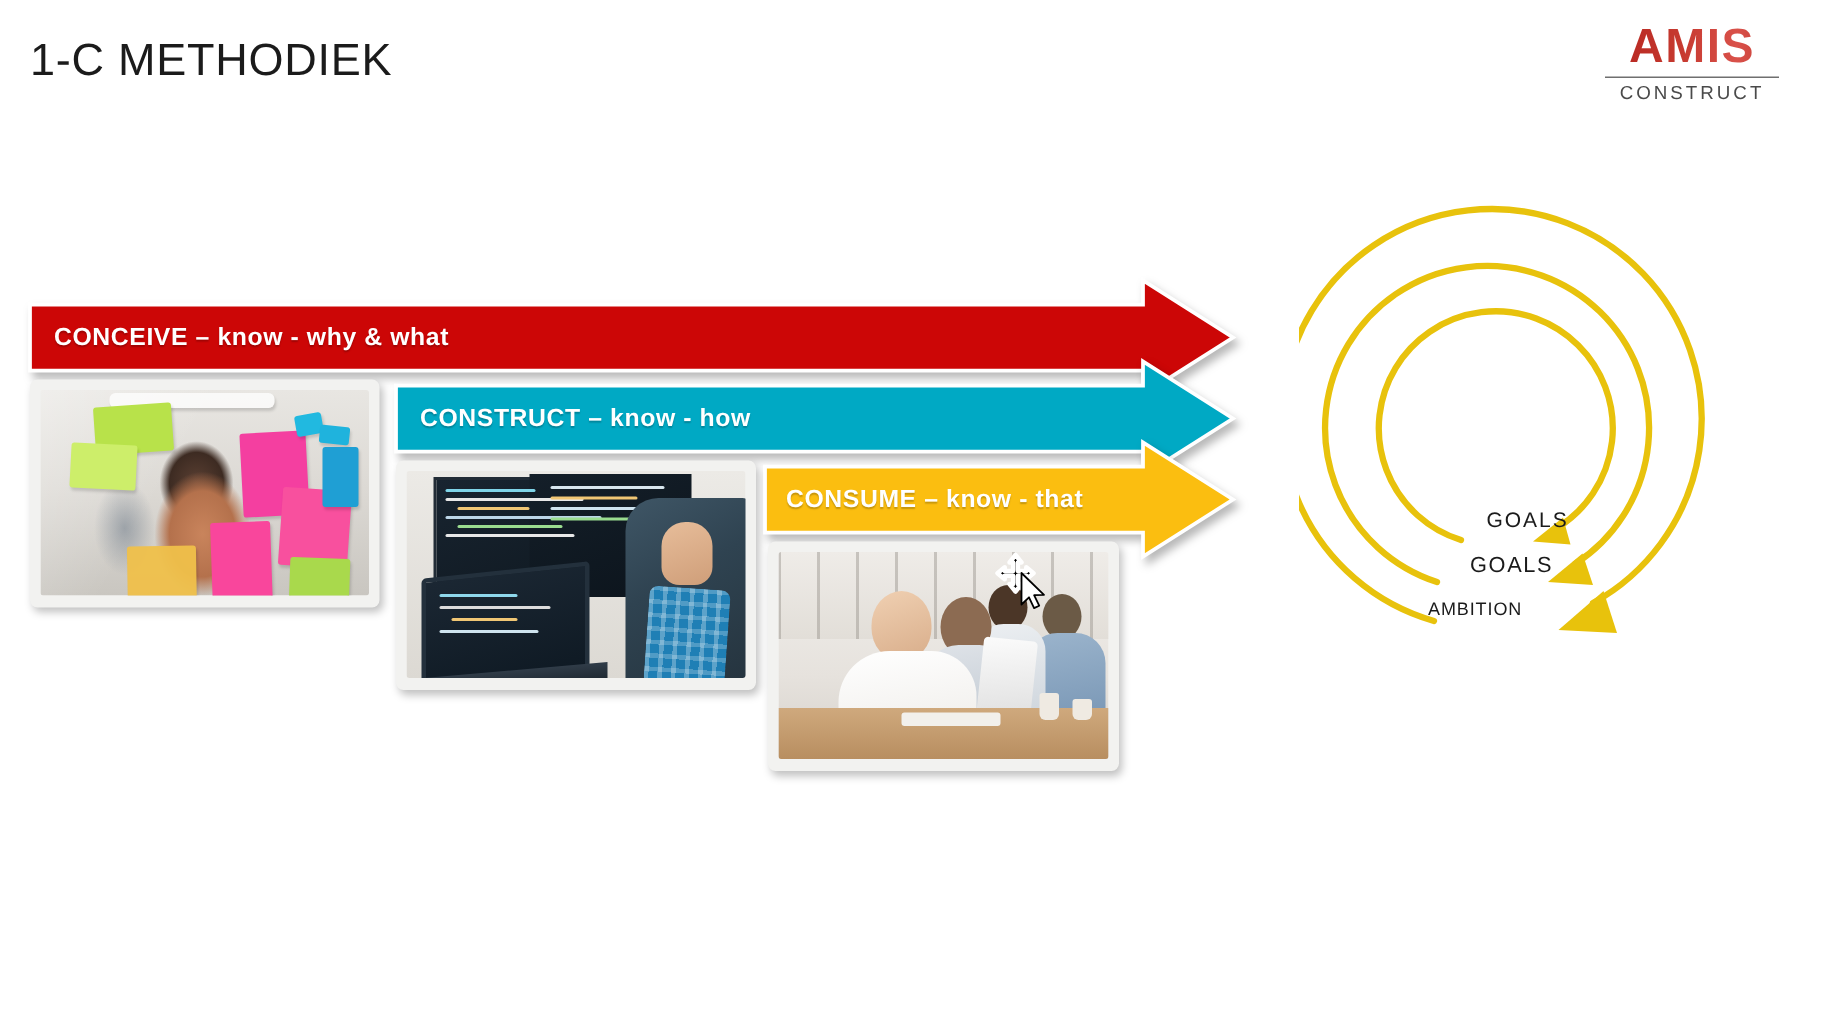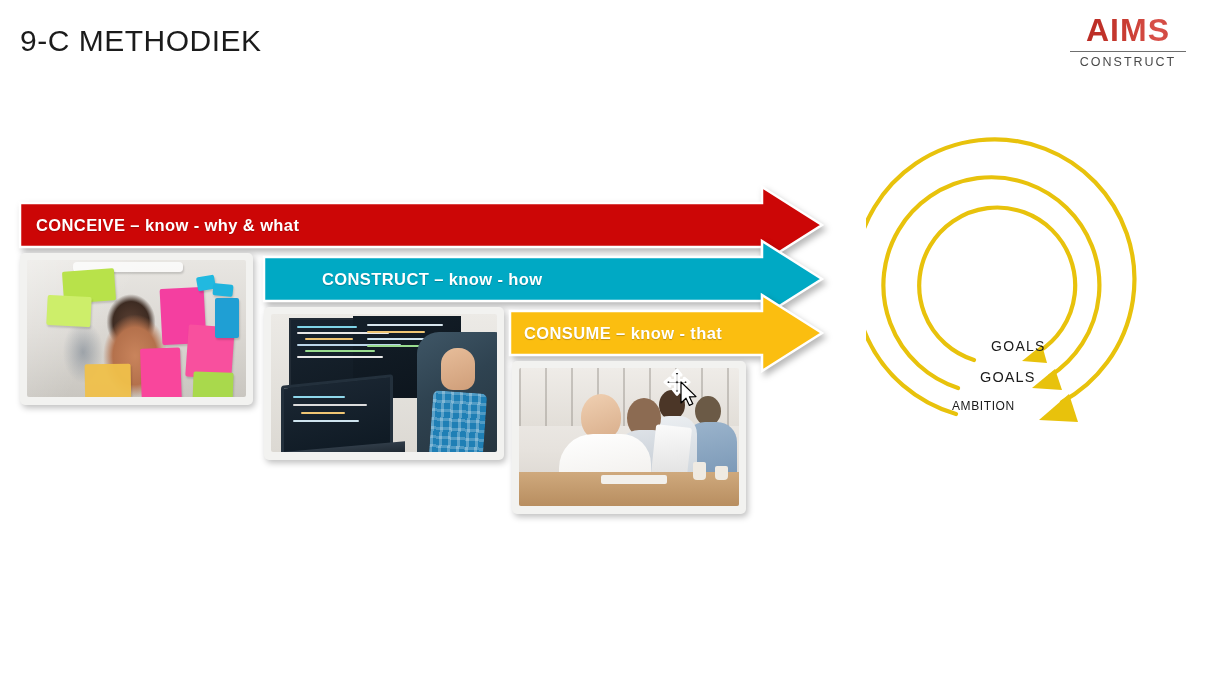--- a/index.html
+++ b/index.html
@@ -44,21 +44,21 @@
     color:#ffffff; font-weight:700; font-size:16.5px; letter-spacing:0.4px;
     white-space:nowrap; text-shadow:0 1px 1px rgba(0,0,0,0.22);
     font-family:"Liberation Sans", sans-serif; pointer-events:none;
   }
 
   #band-conceive  { left:20px;  top:200px; width:802px; }
   #band-construct { left:264px; top:254px; width:558px; }
   #band-consume   { left:510px; top:308px; width:312px;text-decoration:underline; }
 
   #band-conceive  .arrow-label { left:16px; }
-  #band-construct .arrow-label { left:16px;margin-left:42px; }
+  #band-construct .arrow-label { left:16px; }
   #band-consume   .arrow-label { left:14px; }
 
   
   .photo-card {
     position:absolute; background:#f2f2f0;
     border-radius:5px; padding:7px 7px 8px 7px;
     box-shadow:2px 3px 6px rgba(0,0,0,0.25);
   }
   .photo-inner { width:100%; height:100%; border-radius:2px; overflow:hidden; position:relative; }
 
@@ -170,24 +170,24 @@
   }
   #label-goals    { left:125px; top:212px; font-size:14px;   letter-spacing:1.3px; }
   #label-aims     { left:114px; top:243px; font-size:14.5px; letter-spacing:1.1px; }
   #label-ambition { left:86px;  top:273px; font-size:12px;   letter-spacing:0.6px; }
 </style>
 </head>
 <body>
 
 <div class="slide">
 
-  <div class="page-title">9-C METHODIEK</div>
+  <div class="page-title">1-C METHODIEK</div>
 
   <div class="logo">
-    <div class="logo-amis">AIMS</div>
+    <div class="logo-amis">AMIS</div>
     <div class="logo-rule"></div>
     <div class="logo-sub">CONSTRUCT</div>
   </div>
 
   <div class="arrow-band" id="band-conceive">
     <svg viewBox="0 0 802 50" preserveAspectRatio="none" aria-hidden="true">
       <path d="M0,3 L742,3 L742,-13 L802,25 L742,63 L742,47 L0,47 Z" fill="#cc0606" stroke="#ffffff" stroke-width="2.5"></path>
     </svg>
     <div class="arrow-label">CONCEIVE – know - why &amp; what</div>
   </div>

